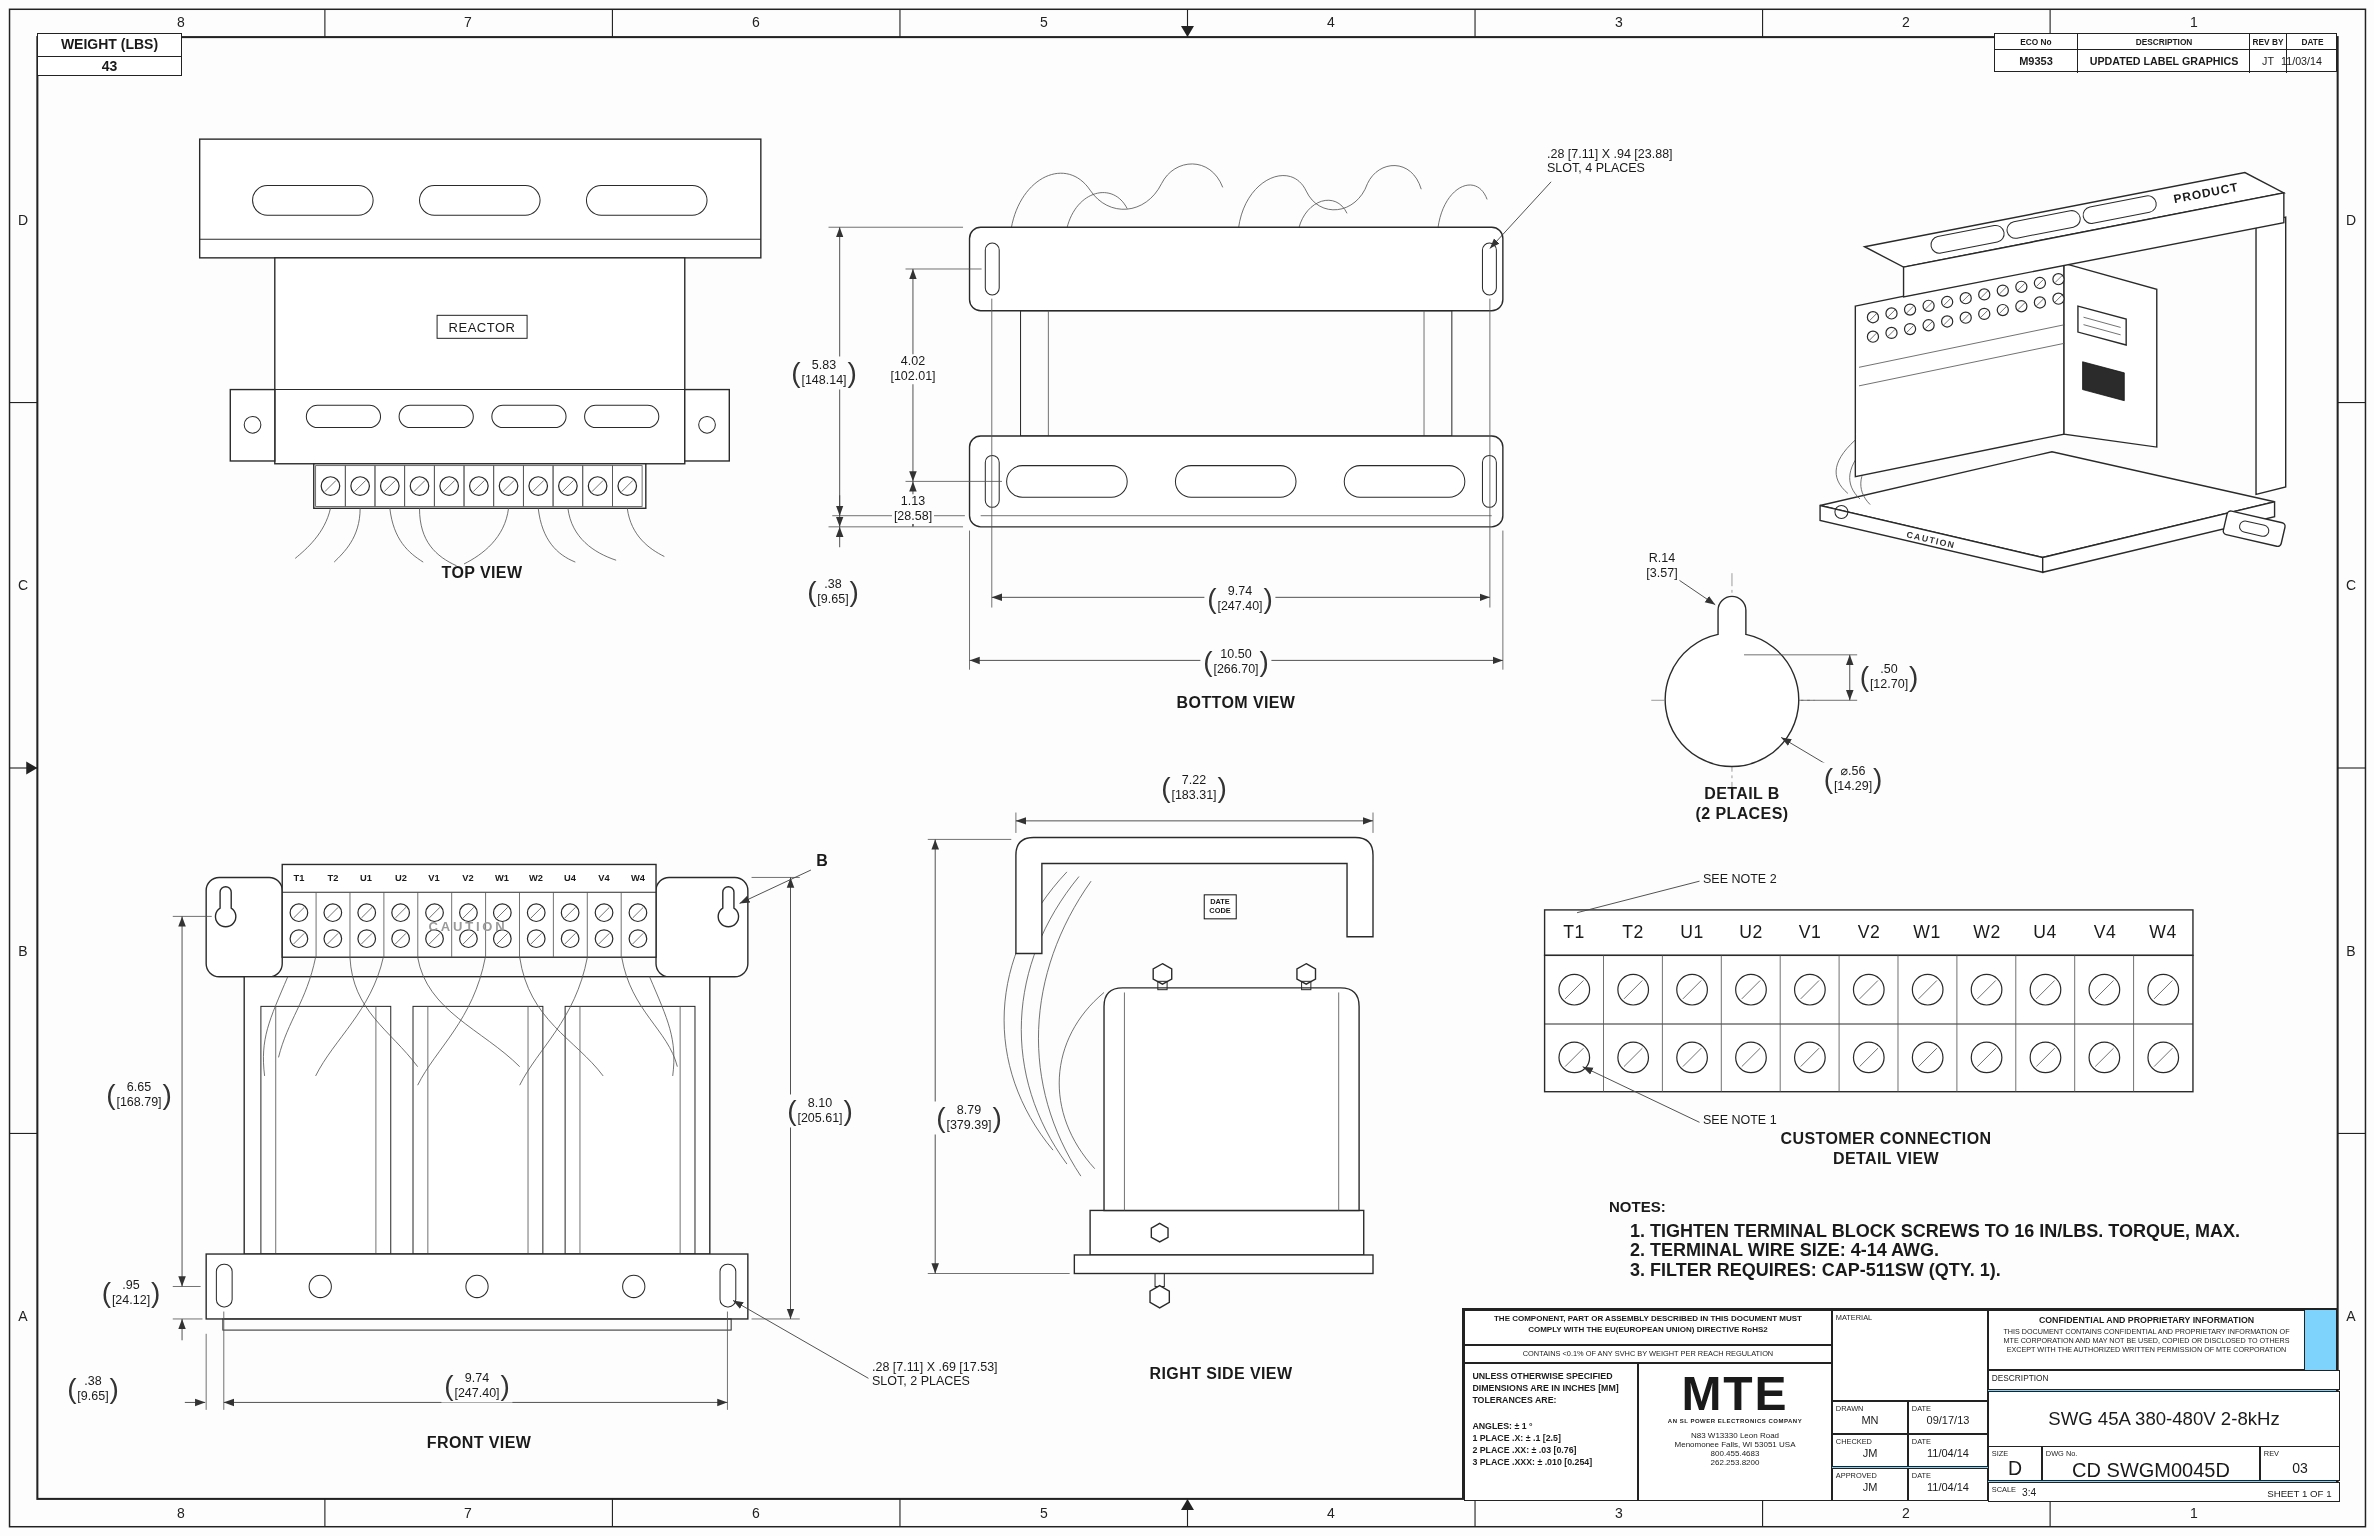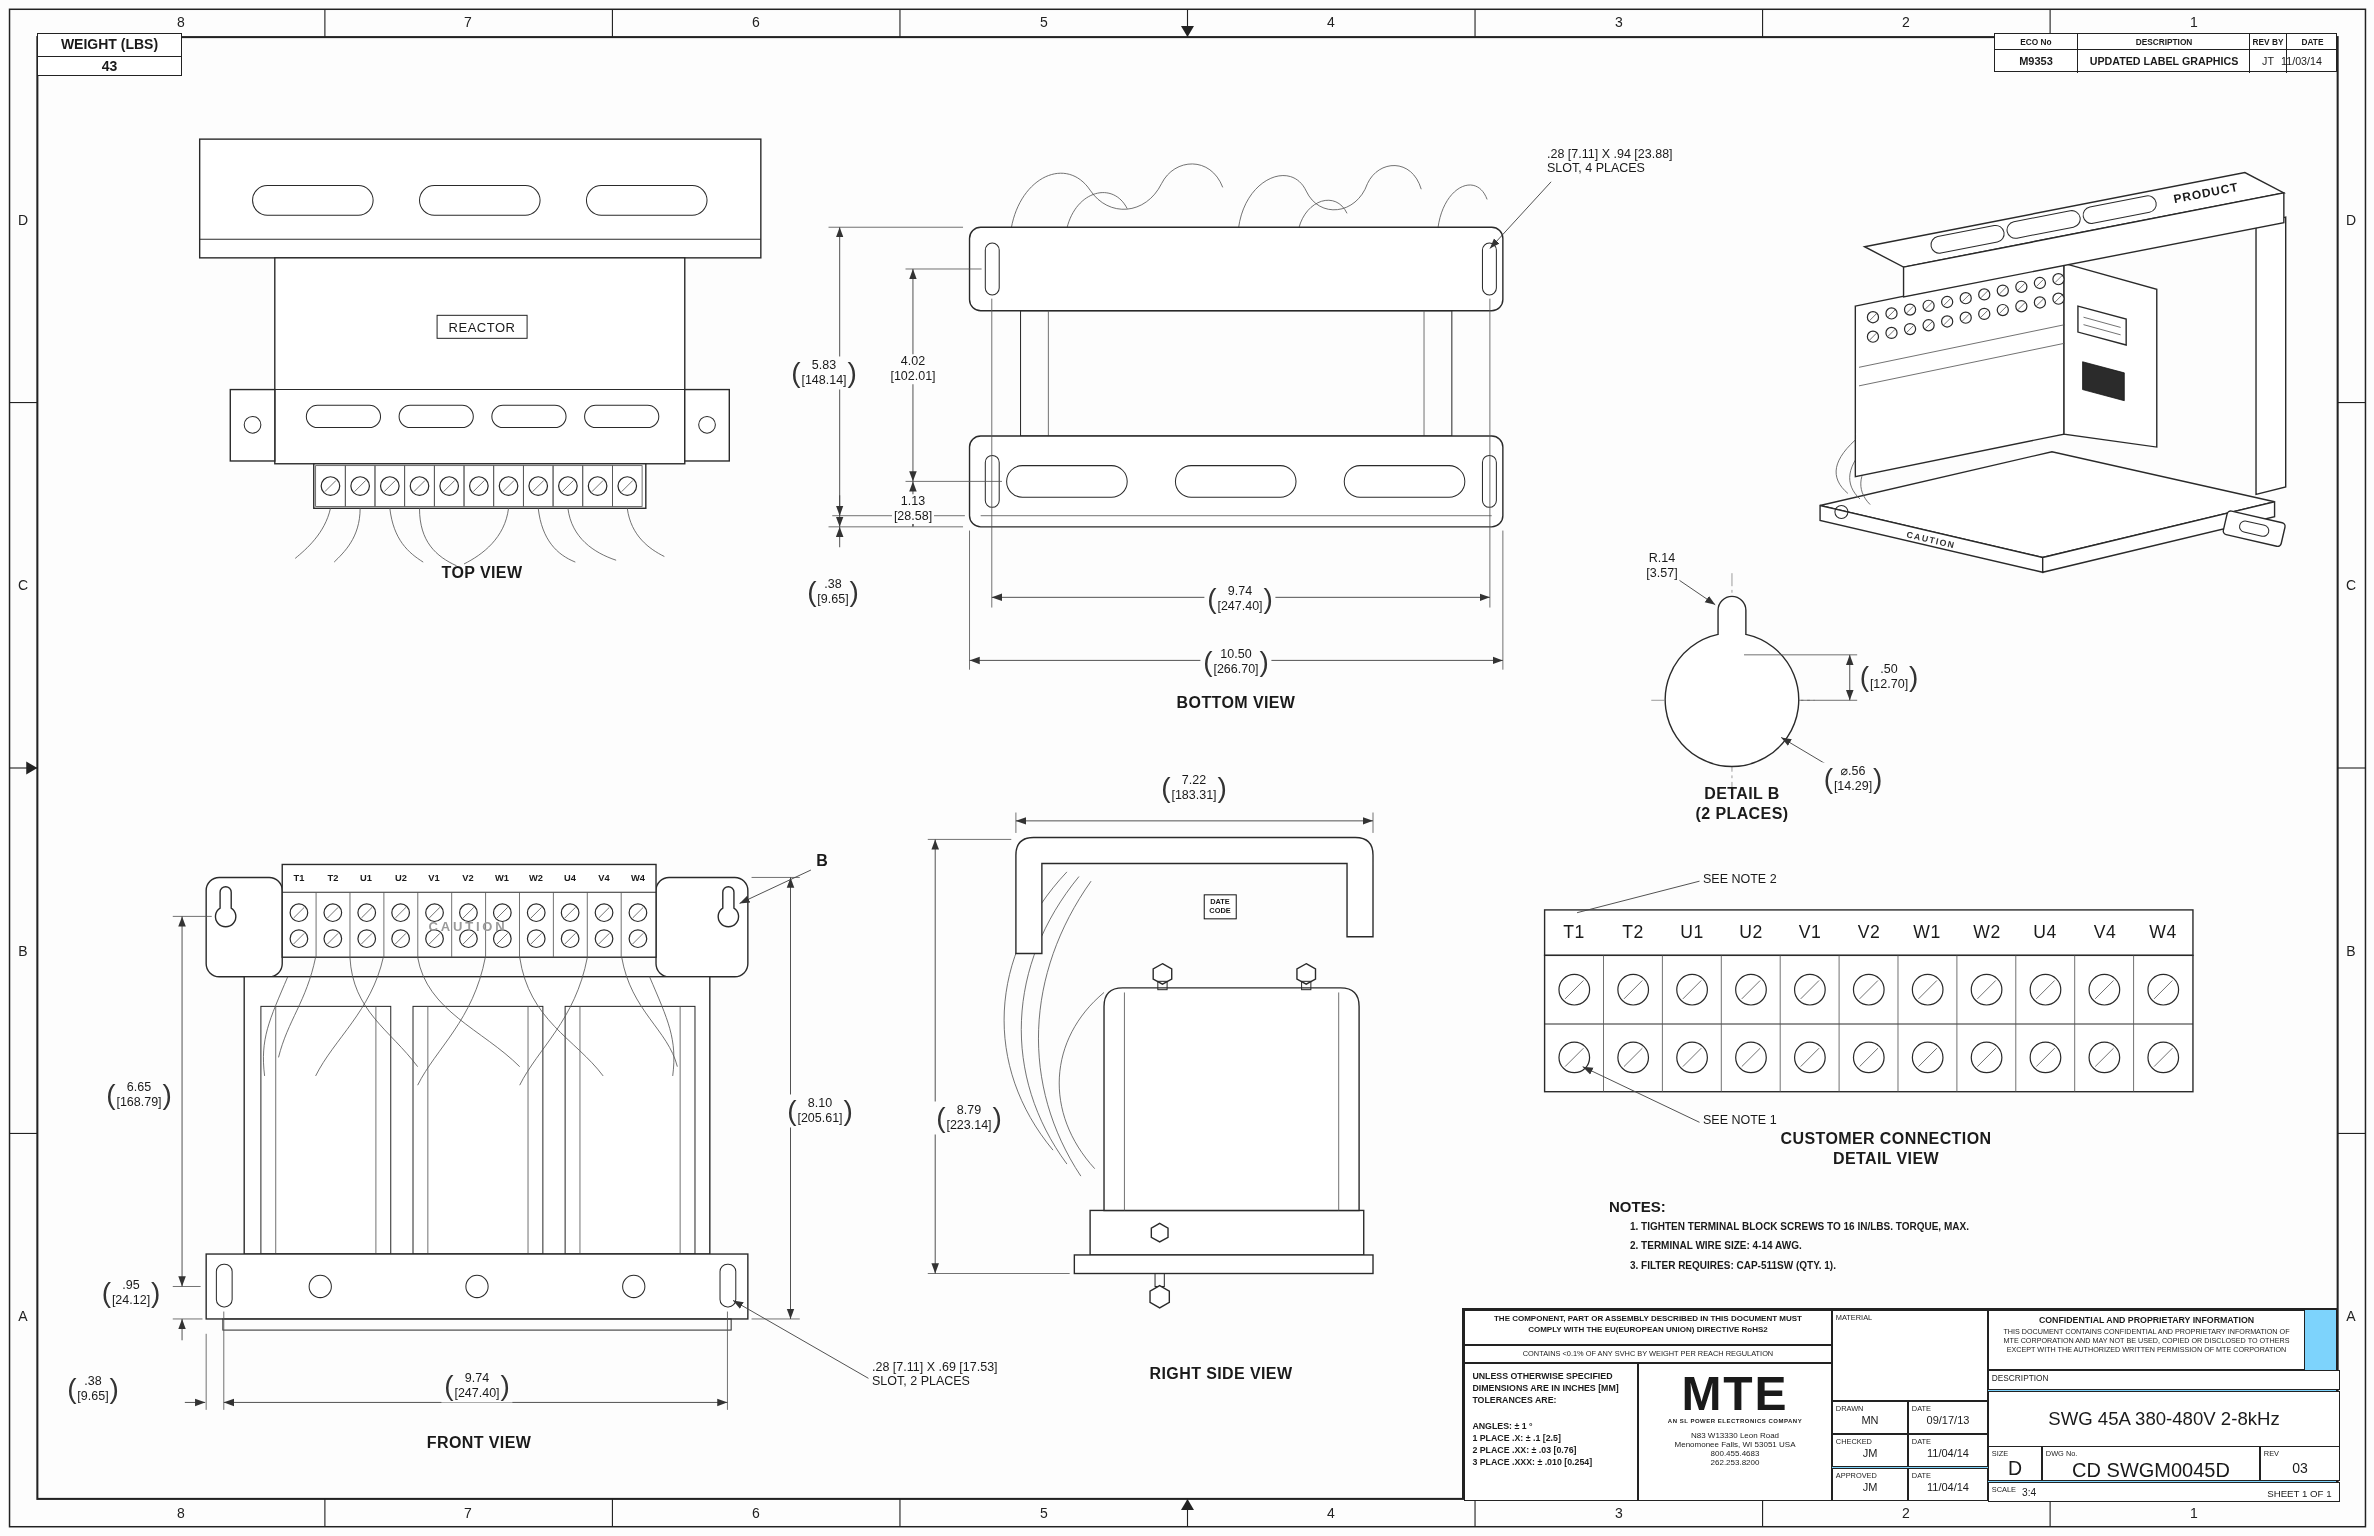--- a/index.html
+++ b/index.html
@@ -17,21 +17,21 @@
   .t{position:absolute;white-space:nowrap;color:#1a1a1a;font-size:12.5px}
   .c{transform:translate(-50%,-50%)}
   .ttl{font-size:16px;font-weight:700;letter-spacing:0.4px}
   .zone{font-size:14px;color:#222}
   .dim{position:absolute;transform:translate(-50%,-50%);display:flex;align-items:center;
        background:#fdfdfd;padding:0 1.9px;font-size:12.5px;line-height:1.18;text-align:center;color:#1a1a1a}
   .dim .p{font-size:28px;font-weight:200;margin:0 0.9px;color:#333}
   .dim .s{display:flex;flex-direction:column}
   .tl{position:absolute;transform:translate(-50%,-50%);font-size:9.3px;font-weight:700}
   .tlc{position:absolute;transform:translate(-50%,-50%);font-size:17.6px;font-weight:500;letter-spacing:0.5px}
-  .noteline{position:absolute;font-weight:700;font-size:10px;white-space:nowrap}
+  .noteline{position:absolute;font-weight:700;font-size:18px;white-space:nowrap}
   .reactor{position:absolute;transform:translate(-50%,-50%);border:1.3px solid #222;background:#fff;
            padding:3.7px 11px;font-size:13px;letter-spacing:0.5px}
   .datecode{position:absolute;transform:translate(-50%,-50%);border:1.5px solid #111;background:#fff;
             font-size:7.4px;font-weight:700;text-align:center;line-height:1.2;padding:2.8px 4.6px}
   .box{position:absolute;border:1px solid #222;background:#fff}
   .tb{position:absolute;border:2px solid #222;background:#7dd3fc}
   .lbl{position:absolute;left:2.8px;top:1.9px;font-size:7.4px;color:#222}
   .sigval{position:absolute;left:0;right:0;top:12px;text-align:center;font-size:11px}
   .wt-row{position:absolute;left:0;right:0;text-align:center;font-weight:700;font-size:14px}
   .rt-cell{position:absolute;border-left:1px solid #222;display:flex;align-items:center;justify-content:center}
@@ -675,21 +675,21 @@
       <span class="s">
         <span>7.22</span>
         <span>[183.31]</span>
       </span>
       <span class="p">)</span>
     </div>
 <div class="dim" style="left:969px;top:1118px">
       <span class="p">(</span>
       <span class="s">
         <span>8.79</span>
-        <span>[223.14]</span>
+        <span>[379.39]</span>
       </span>
       <span class="p">)</span>
     </div>
 <div class="datecode" style="left:1220px;top:907px">
   <div>DATE</div>
   <div>CODE</div>
 </div>
 
 <div class="t" style="left:2206px;top:193px;transform:translate(-50%,-50%) rotate(-11deg);font-size:12px;font-weight:700;letter-spacing:0.9px">PRODUCT</div>
 <div class="t" style="left:1931px;top:540px;transform:translate(-50%,-50%) rotate(13deg);font-size:8.8px;font-weight:700;letter-spacing:1.4px;color:#333">CAUTION</div>

